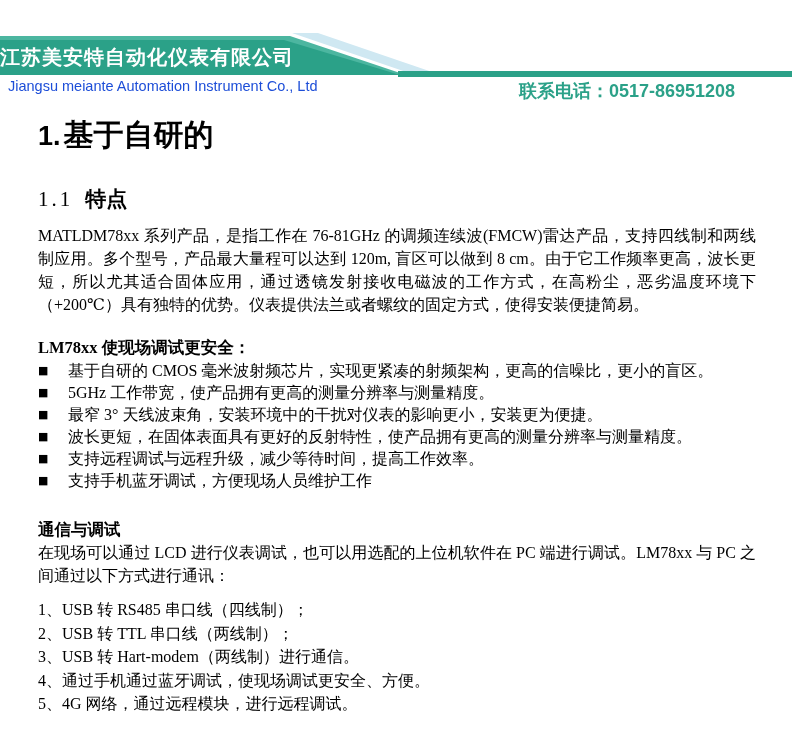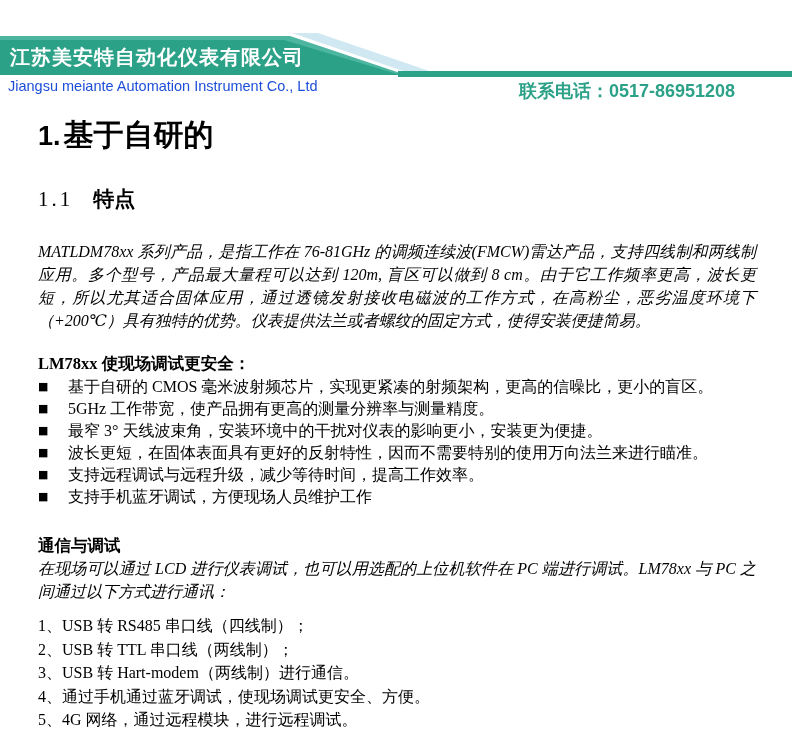--- a/index.html
+++ b/index.html
@@ -24,21 +24,21 @@
   }
   .header-rule {
     position:absolute; top:71px; left:398px; right:0; height:6px;
     background:#2ba188; z-index:3;
   }
   .banner {
     position:absolute; top:40px; left:0; width:400px; height:35px;
     background:#2ba188; z-index:4;
     clip-path:polygon(0 0,284px 0,400px 100%,0 100%);
     color:#fff; font-weight:bold; font-size:20px; line-height:35px;
-    padding-left:10px; box-sizing:border-box; letter-spacing:1px;
+    box-sizing:border-box; letter-spacing:1px;
     font-family:"Liberation Sans","DejaVu Sans",sans-serif;
   }
   .phone {
     position:absolute; top:47px; right:57px; z-index:4;
     color:#2ba188; font-weight:bold; font-size:18px;
     font-family:"Liberation Sans","DejaVu Sans",sans-serif;
     margin-top:32px;
   }
   .company-en {
     position:absolute; top:78px; left:8px;
@@ -50,24 +50,24 @@
   .doc { padding:0 36px 0 38px; }
   h1.sec {
     margin:20px 0 0; font-size:30px; line-height:36px; font-weight:bold;
   }
   h1.sec .num {
     font-family:"Liberation Sans","DejaVu Sans",sans-serif;
     font-size:27px; margin-right:3px;
   }
   h2.subsec { margin:32px 0 0; font-size:21px; line-height:26px; font-weight:normal; }
   h2.subsec .num { letter-spacing:3px; }
-  h2.subsec .ttl { font-weight:bold; margin-left:20px;text-align:center; }
+  h2.subsec .ttl { font-weight:bold; margin-left:12px;text-align:center; }
 
   .body-para {
-    margin:28px 0 0; font-size:16px; line-height:23px; text-align:justify;font-style:italic;
+    margin:12px 0 0; font-size:16px; line-height:23px; text-align:justify;
   }
   .bold-head { margin:20px 0 0; font-size:16.5px; font-weight:bold; line-height:23px; }
 
   ul.adv { list-style:none; margin:1px 0 0; padding:0; }
   ul.adv li { display:flex; line-height:22px; font-size:16px; }
   ul.adv li .sq {
     flex:0 0 30px; width:30px; font-size:11px; line-height:22px;
     font-family:"DejaVu Sans",sans-serif;
   }
   ul.adv li .txt { flex:1; }
@@ -117,21 +117,21 @@
       <li>
         <span class="sq">■</span>
         <span class="txt">5GHz 工作带宽，使产品拥有更高的测量分辨率与测量精度。</span>
       </li>
       <li>
         <span class="sq">■</span>
         <span class="txt">最窄 3° 天线波束角，安装环境中的干扰对仪表的影响更小，安装更为便捷。</span>
       </li>
       <li>
         <span class="sq">■</span>
-        <span class="txt">波长更短，在固体表面具有更好的反射特性，因而不需要特别的使用万向法兰来进行瞄准。</span>
+        <span class="txt">波长更短，在固体表面具有更好的反射特性，使产品拥有更高的测量分辨率与测量精度。</span>
       </li>
       <li>
         <span class="sq">■</span>
         <span class="txt">支持远程调试与远程升级，减少等待时间，提高工作效率。</span>
       </li>
       <li>
         <span class="sq">■</span>
         <span class="txt">支持手机蓝牙调试，方便现场人员维护工作</span>
       </li>
     </ul>

